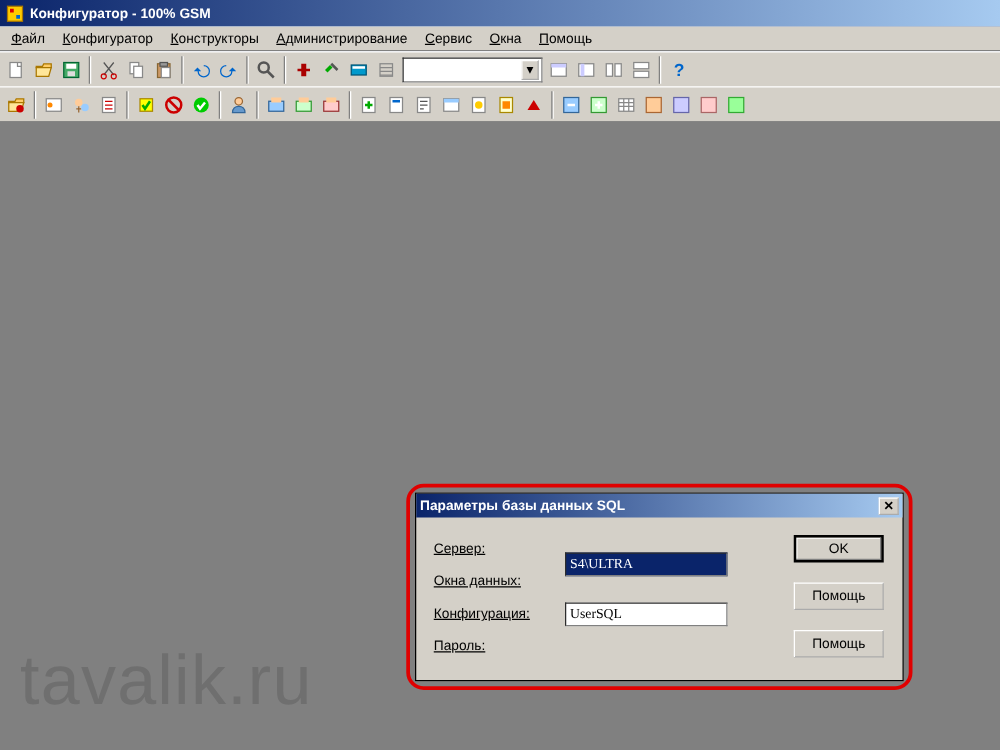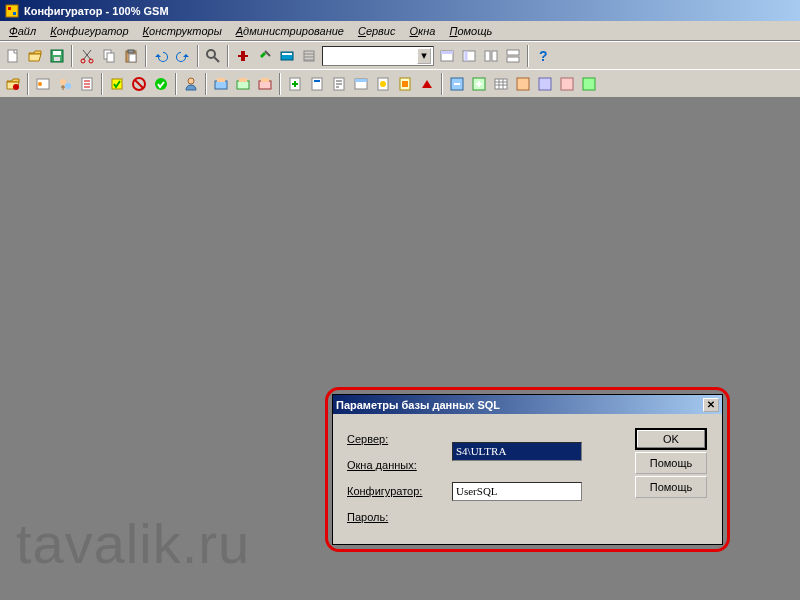--- a/index.html
+++ b/index.html
@@ -9,21 +9,21 @@
   .titlebar {
     height: 21px; display: flex; align-items: center; gap: 4px;
     background: linear-gradient(to right, #0A246A, #A6CAF0);
     color: #fff; padding: 0 4px; font-weight: bold;
   }
   .titlebar .icon { width: 16px; height: 16px; display:flex; align-items:center; justify-content:center; }
   .titlebar .title { flex: 1; font-size: 11px; }
   
   .menubar {
     height: 20px; background: #D4D0C8; display: flex; align-items: center;
-    padding: 0 2px; border-bottom: 1px solid #808080; font-style: italic;
+    padding: 0 2px; border-bottom: 1px solid #808080;
   }
   .menubar span { padding: 2px 7px; cursor: default; text-decoration: underline; text-decoration-color: transparent; }
   .menubar span:first-letter { text-decoration: underline; }
   
   .toolbars { background: #D4D0C8; border-bottom: 1px solid #808080; }
   .toolbar-row { height: 28px; display: flex; align-items: center; padding: 1px 2px; gap: 0; border-top:1px solid #fff;}
   .tbbtn {
     width: 22px; height: 22px; display:flex; align-items:center; justify-content:center;
     border: 1px solid transparent; cursor: default;
   }
@@ -54,21 +54,21 @@
     display:flex; align-items:center; justify-content:center; color:#000; font-family:Arial; font-size:10px; font-weight:bold;
   }
   .dlgbody { padding: 12px 10px 14px 14px; }
   .form-row { display:flex; align-items:center; height:26px; }
   .form-row label { width:105px; font-size:11px;text-decoration:underline; }
   .form-row input {
     width:130px; height:19px; background:#fff; border:1px inset #808080;
     font-size:11px; padding:1px 3px; font-family:Tahoma;
   }
   .form-row input.sel { background:#0A246A; color:#fff;margin-top:24px; }
-  .dlgbtns { position:absolute; right:20px; top:38px; display:flex; flex-direction:column; gap:2px;text-align:center;}
+  .dlgbtns { position:absolute; right:20px; top:38px; display:flex; flex-direction:column; gap:16px;text-align:center;}
   .winbtn {
     width:72px; height:22px; background:#D4D0C8; border:1px outset #fff;
     font-size:11px; cursor:default; display:flex; align-items:center; justify-content:center;
   }
   .winbtn.default { border:2px solid #000; box-shadow: inset -1px -1px #808080, inset 1px 1px #fff;}
 </style>
 </head>
 <body>
 
 <div class="app">
@@ -383,21 +383,21 @@
         </div>
         <div class="dlgbody">
           <div class="form-row">
             <label>Сервер:</label>
             <input class="sel" value="S4\ULTRA" style="">
           </div>
           <div class="form-row">
             <label>Окна данных:</label>
           </div>
           <div class="form-row">
-            <label>Конфигуратор:</label>
+            <label>Конфигурация:</label>
             <input value="UserSQL" style="">
           </div>
           <div class="form-row">
             <label>Пароль:</label>
           </div>
         </div>
         <div class="dlgbtns">
           <div class="winbtn default">OK</div>
           <div class="winbtn">Помощь</div>
           <div class="winbtn">Помощь</div>

